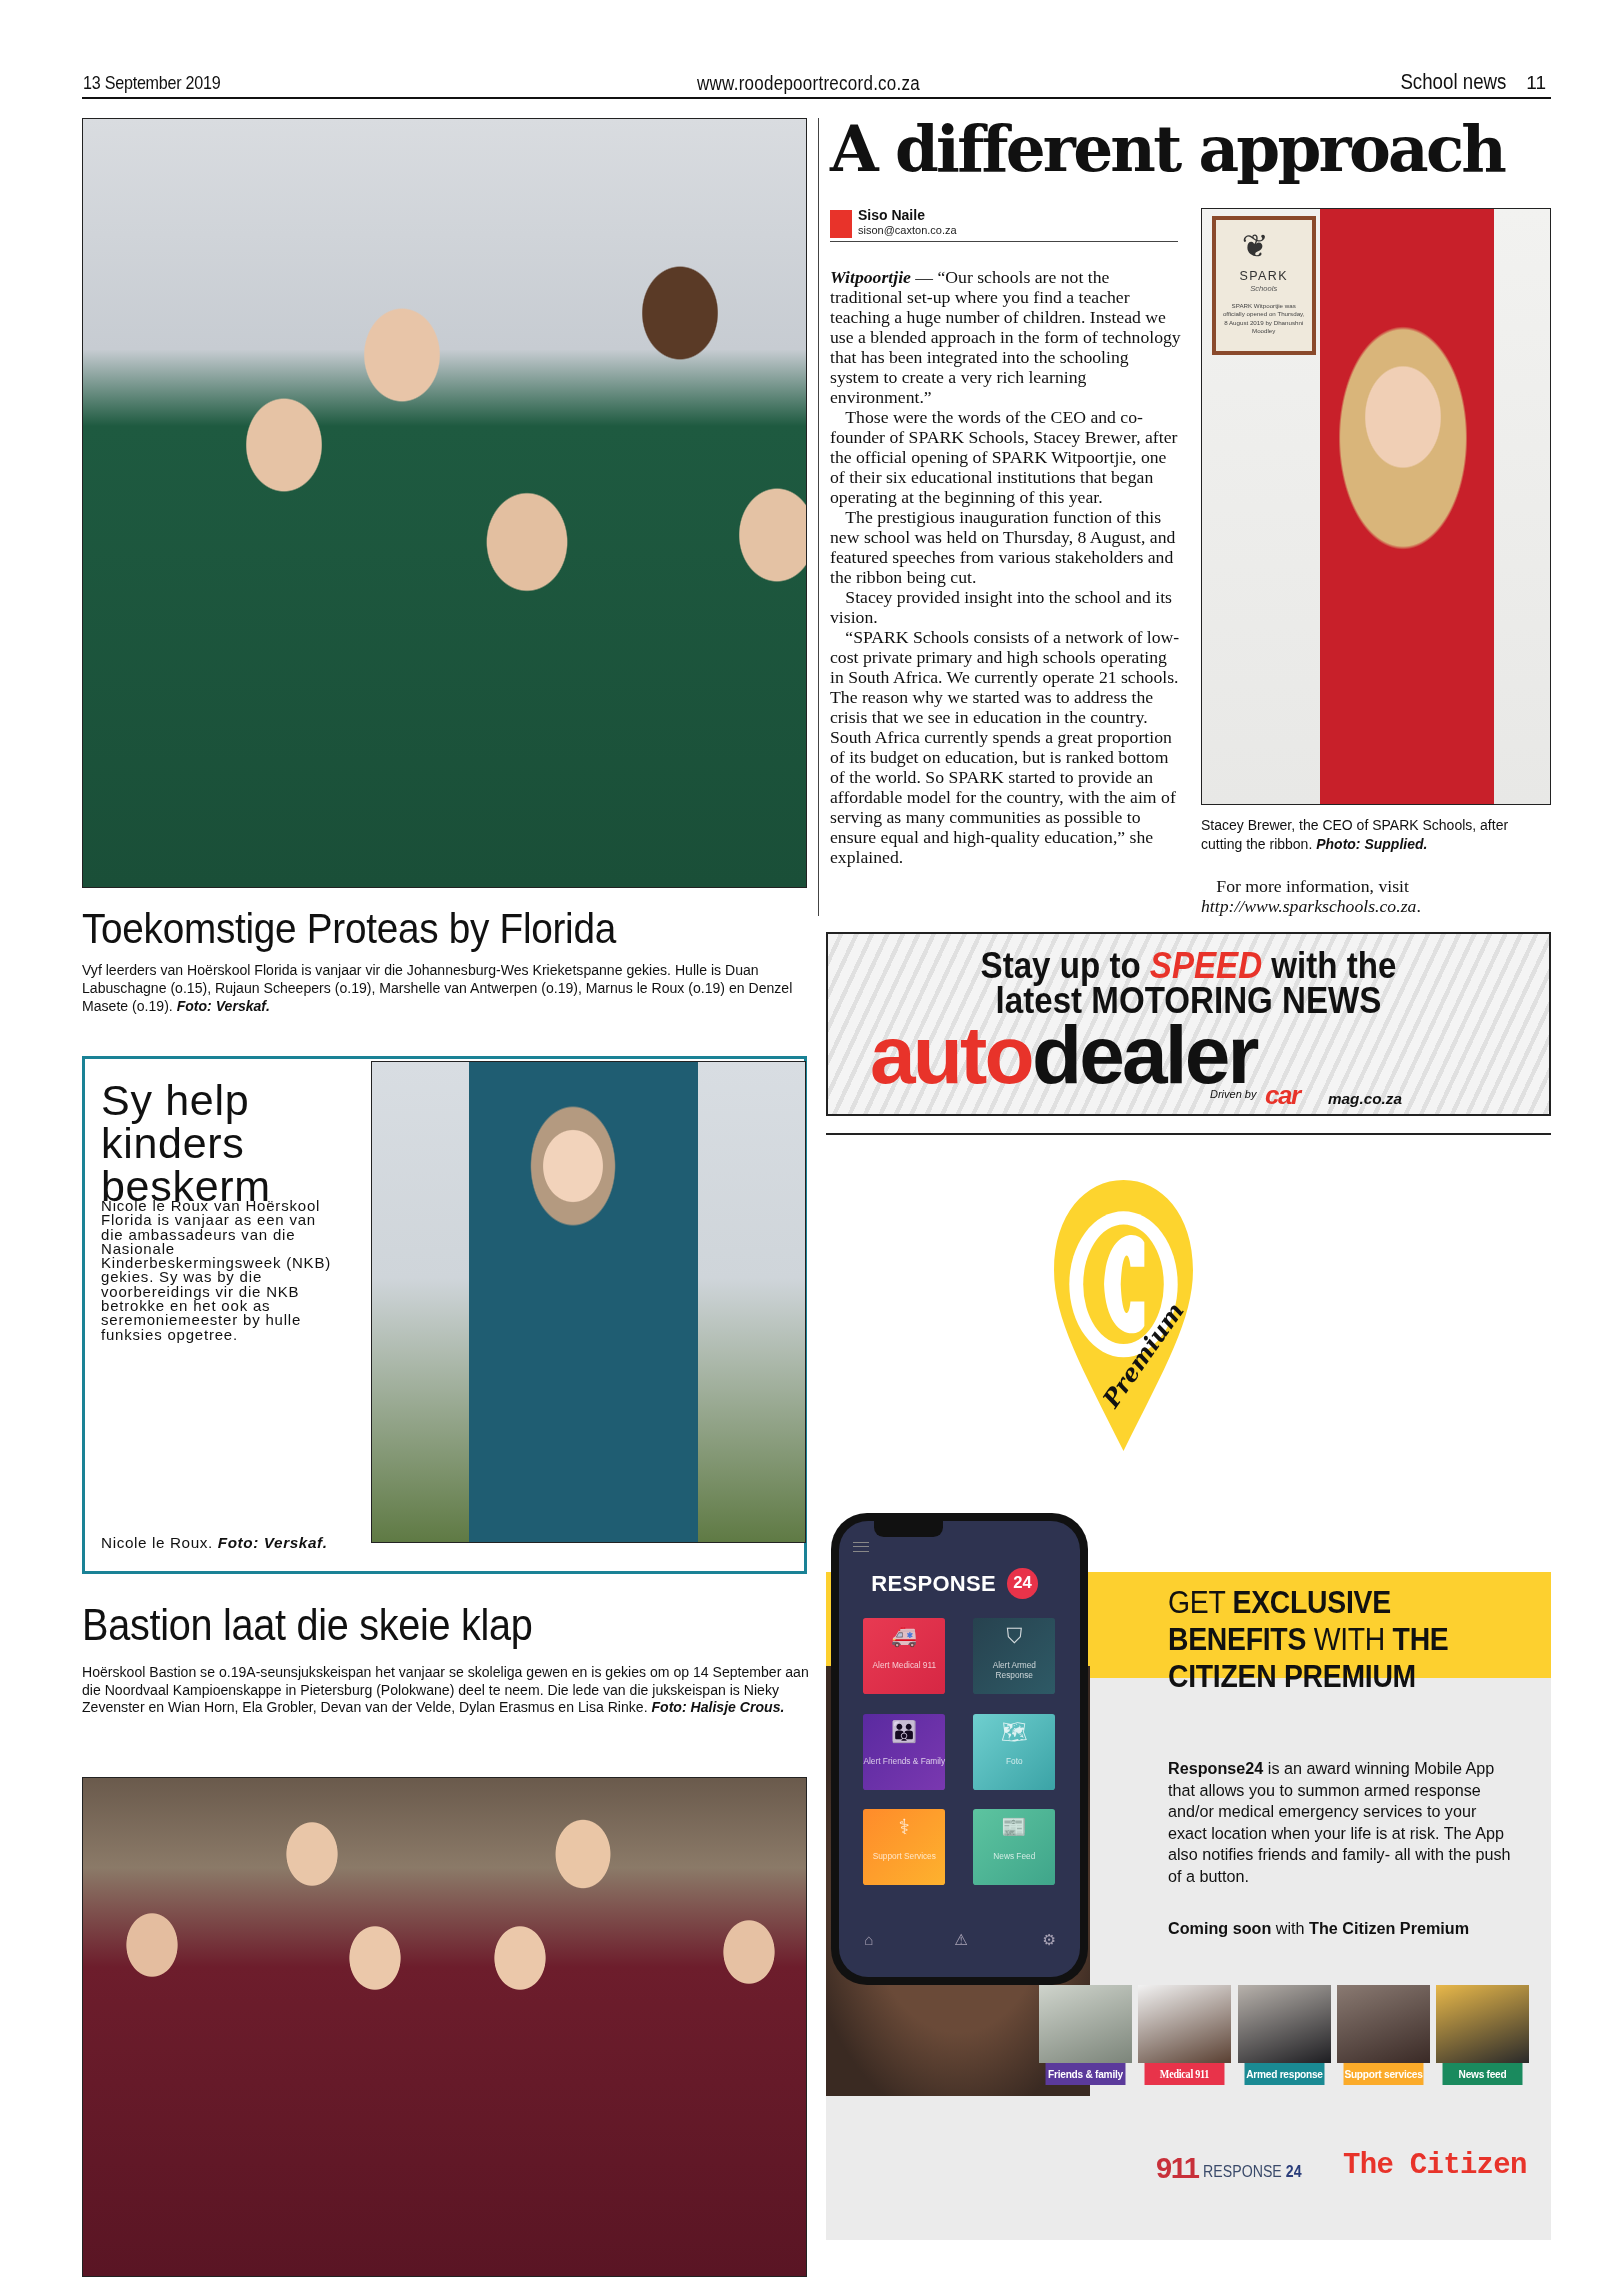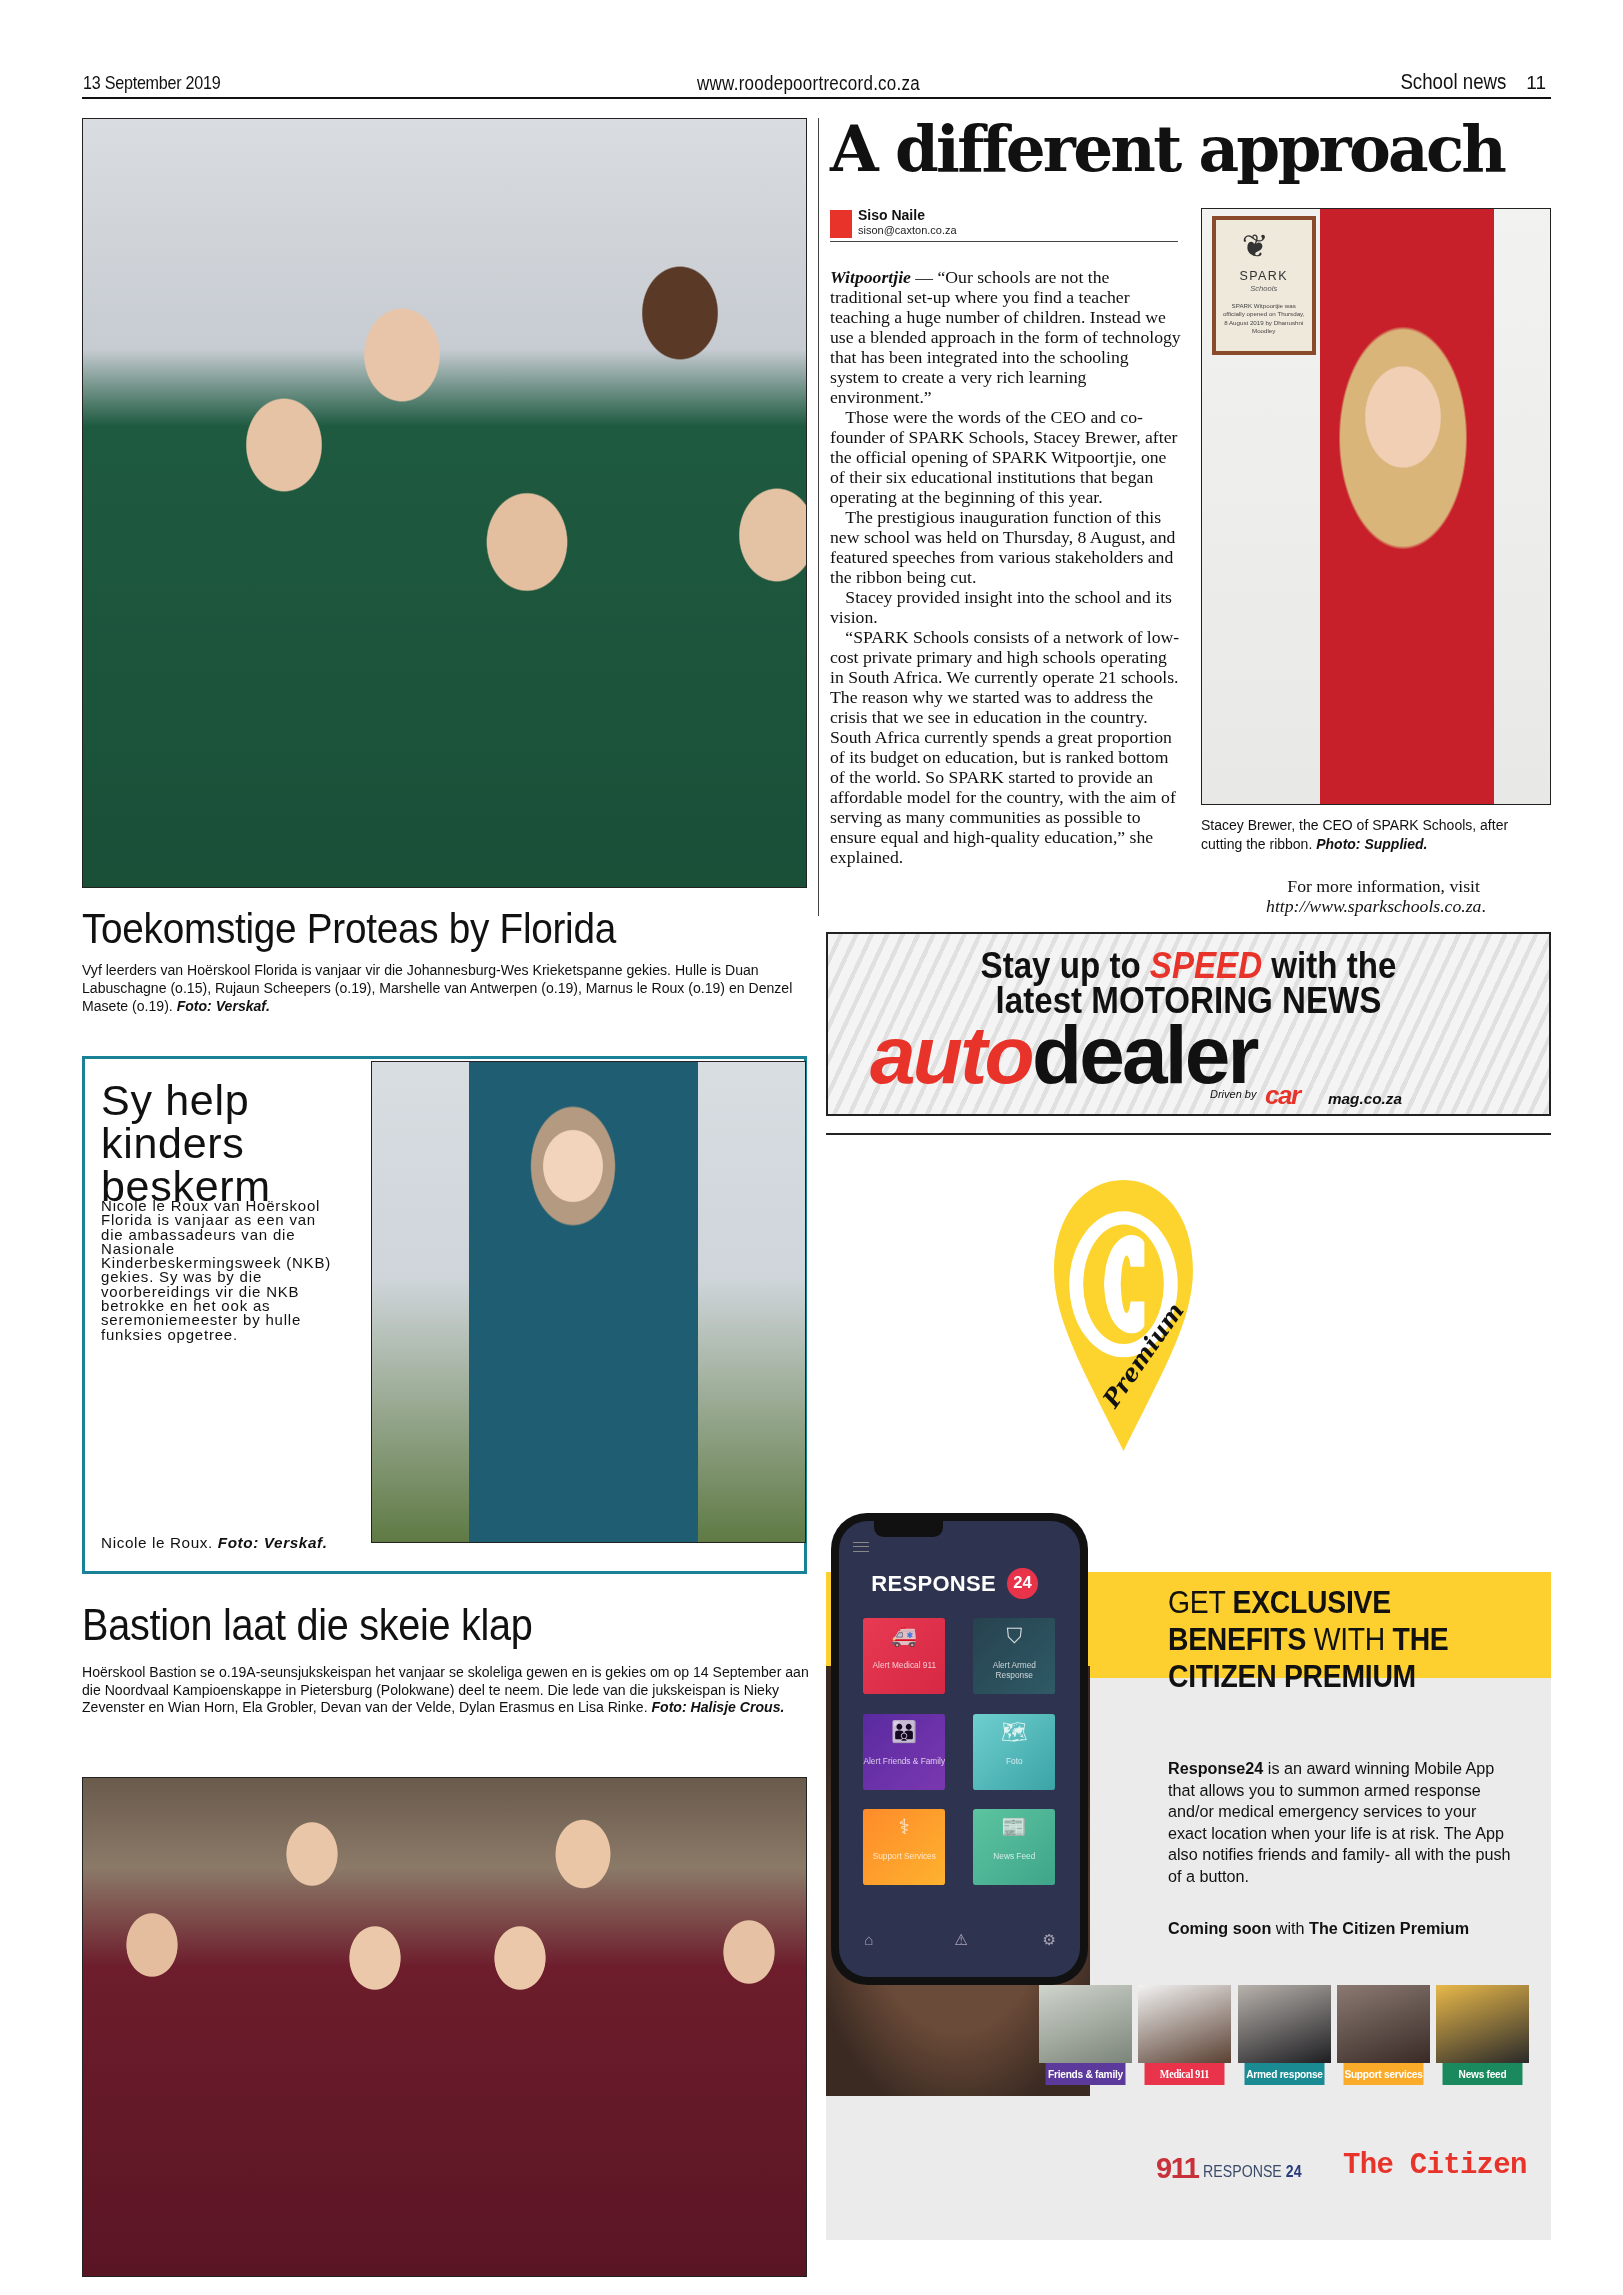--- a/index.html
+++ b/index.html
@@ -68,21 +68,21 @@
 
   .body-serif { font-family: "Liberation Serif", serif; font-size: 17.7px; line-height: 20px; color: #111; }
   .article-body { left: 830px; top: 267px; width: 351px; }
   .article-body p { text-indent: 0; }
   .article-body p + p { text-indent: 15.3px; }
   .article-body .dateline { font-weight: bold; font-style: italic; }
 
   .stacey-caption { left: 1201px; top: 816px; width: 350px; font-size: 14px; line-height: 19px; }
   .credit { font-weight: bold; font-style: italic; }
   .more-info { left: 1201px; top: 876px; width: 350px; }
-  .more-info p { text-indent: 15.3px; text-align: center; }
+  .more-info p { text-indent: 15.3px; }
   .more-info i { font-style: italic; }
 
   
   .h-sans { font-family: "Liberation Sans", sans-serif; font-weight: normal; color: #111; }
   .proteas-title { left: 82px; top: 904px; font-size: 43px; transform: scaleX(0.9); transform-origin: left; letter-spacing: -0.3px; }
   .proteas-body { left: 82px; top: 961px; width: 729px; font-size: 15.3px; line-height: 18px; transform: scaleX(0.92); transform-origin: left; width: 791px; }
 
   
   .teal-box { left: 82px; top: 1056px; width: 725px; height: 518px; border: 3.5px solid #1a8296; }
   .nicole-title { left: 101px; top: 1079px; font-size: 43px; line-height: 43px; letter-spacing: 0.7px; }
@@ -93,21 +93,21 @@
   .bastion-title { left: 82px; top: 1600px; font-size: 44px; transform: scaleX(0.9); transform-origin: left; letter-spacing: -0.3px; }
   .bastion-body { left: 82px; top: 1663px; width: 791px; font-size: 15.3px; line-height: 17.6px; transform: scaleX(0.92); transform-origin: left; }
 
   
   .ad-auto { left: 826px; top: 932px; width: 725px; height: 184px; border: 2.1px solid #222;
     background: repeating-linear-gradient(115deg, #f4f4f4 0 9.7px, #e0e0e0 9.7px 14px); overflow: hidden; }
   .ad-auto .line1 { position: absolute; left: 0; width: 100%; top: 14px; text-align: center; font-weight: bold; font-size: 36px; line-height: 36px; transform: scaleX(0.92); }
   .ad-auto .line2 { position: absolute; left: 0; width: 100%; top: 49px; text-align: center; font-weight: bold; font-size: 36px; line-height: 36px; transform: scaleX(0.92); }
   .ad-auto .speed { color: #e8332a; font-style: italic; }
   .ad-auto .logo { position: absolute; left: 42px; top: 83px; font-weight: bold; font-size: 82px; line-height: 76px; letter-spacing: -2.8px; }
-  .ad-auto .logo .a { color: #e8332a; font-style: italic; }
+  .ad-auto .logo .a { color: #e8332a; }
   .ad-auto .logo .d { color: #111; }
   .ad-auto .driven { position: absolute; left: 382px; top: 154px; font-size: 11px; font-style: italic; }
   .ad-auto .car { position: absolute; left: 437px; top: 146px; font-size: 26px; font-weight: bold; font-style: italic; color: #e8332a; letter-spacing: -1.4px; }
   .ad-auto .mag { position: absolute; left: 500px; top: 156px; font-size: 15.3px; font-weight: bold; font-style: italic; }
   .ad-rule { left: 826px; top: 1133px; width: 725px; height: 2.1px; background: #222; }
 
   
   .pin { left: 1054px; top: 1180px; width: 139px; height: 271px; }
   .yellow-band { left: 826px; top: 1572px; width: 725px; height: 106px; background: #fdd02f; }
   .grey-panel { left: 826px; top: 1678px; width: 725px; height: 562px; background: #ebebeb; }

